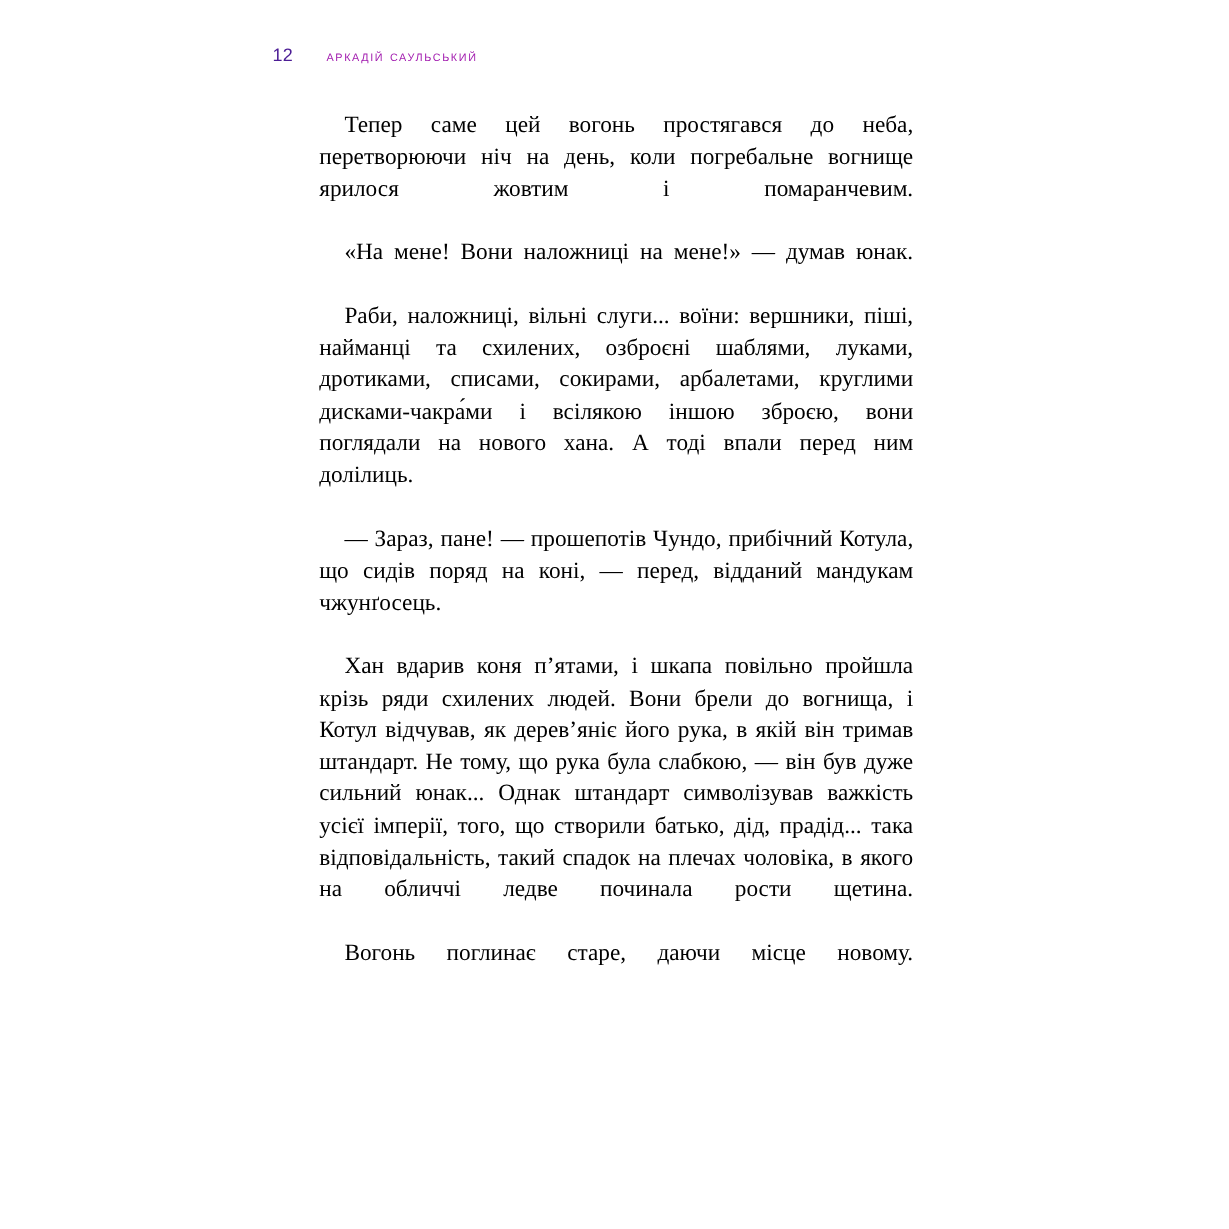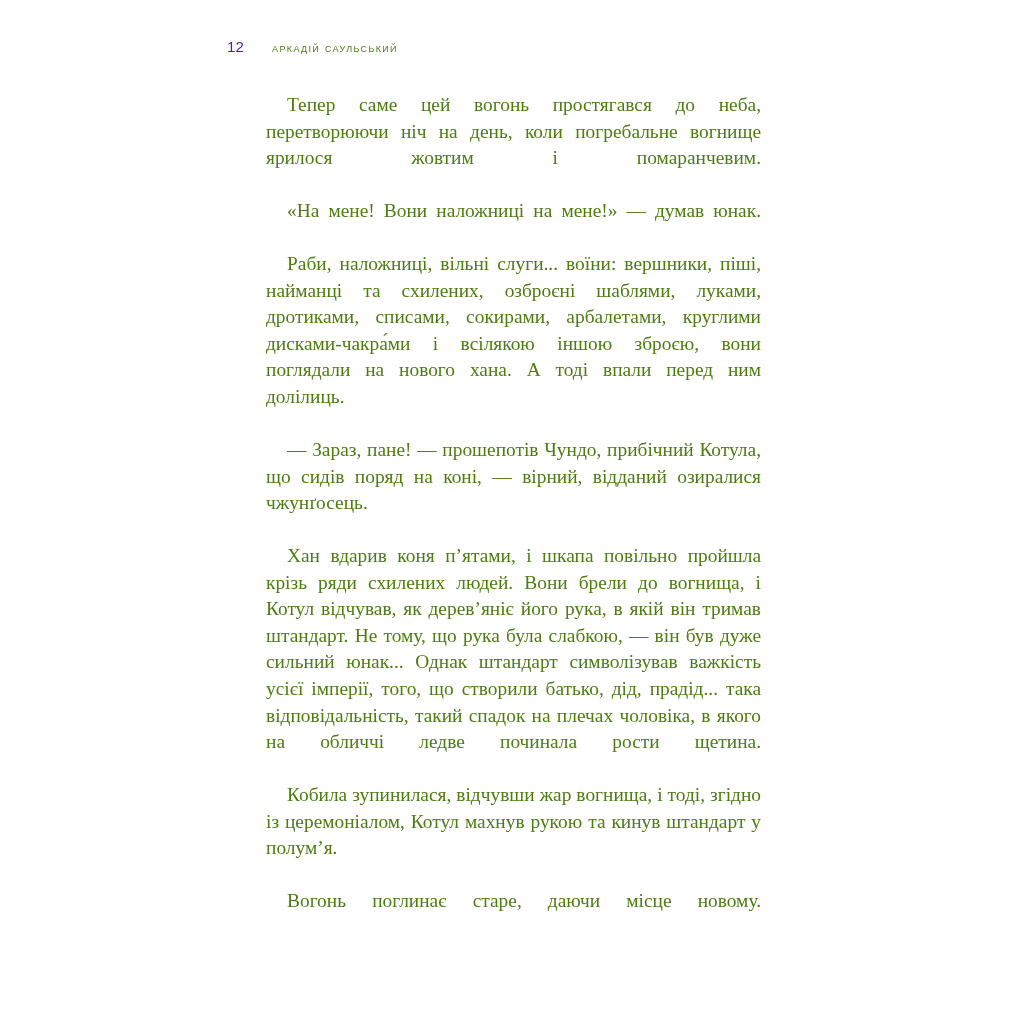--- a/index.html
+++ b/index.html
@@ -44,21 +44,21 @@
     font-weight: 400;
     color: #4c1d95;
   }
   .head-author {
     margin-left: 28px;
     font-size: 12.2px;
     line-height: 18px;
     letter-spacing: 1.35px;
     font-variant: small-caps;
     text-transform: lowercase;
-    color: #4d7c0f;
+    color: #a21caf;
     font-weight: 400;
     white-space: nowrap;
   }
   .head-author::first-letter { font-size: 12.2px; }
 
   
   .textblock {
     position: absolute;
     left: 266px;
     top: 92px;
@@ -67,21 +67,21 @@
 
   .textblock p {
     margin: 0;
     font-size: 19.4px;
     line-height: 26.55px;
     text-align: justify;
     text-justify: inter-word;
     text-indent: 21px;
     hyphens: manual;
     word-spacing: 0.1px;
-    color: #4d7c0f;
+    color: #000000;
   }
 
   
   .textblock p::after {
     content: "";
     display: inline-block;
     width: 100%;
   }
 </style>
 </head>
@@ -91,20 +91,19 @@
 
   <div class="running-head">
     <span class="folio">12</span>
     <span class="head-author">Аркадій Саульський</span>
   </div>
 
   <div class="textblock">
     <p>Тепер саме цей вогонь простягався до неба, перетворюючи ніч на день, коли погребальне вогнище ярилося жовтим і помаранчевим.</p>
     <p>«На мене! Вони наложниці на мене!» — думав юнак.</p>
     <p>Раби, наложниці, вільні слуги... воїни: вершники, піші, найманці та схилених, озброєні шаблями, луками, дротиками, списами, сокирами, арбалетами, круглими дисками-чакра́ми і всілякою іншою зброєю, вони поглядали на нового хана. А тоді впали перед ним долілиць.</p>
-    <p>— Зараз, пане! — прошепотів Чундо, прибічний Котула, що сидів поряд на коні, — вірний, відданий озиралися чжунґосець.</p>
+    <p>— Зараз, пане! — прошепотів Чундо, прибічний Котула, що сидів поряд на коні, — перед, відданий мандукам чжунґосець.</p>
     <p>Хан вдарив коня п’ятами, і шкапа повільно пройшла крізь ряди схилених людей. Вони брели до вогнища, і Котул відчував, як дерев’яніє його рука, в якій він тримав штандарт. Не тому, що рука була слабкою, — він був дуже сильний юнак... Однак штандарт символізував важкість усієї імперії, того, що створили батько, дід, прадід... така відповідальність, такий спадок на плечах чоловіка, в якого на обличчі ледве починала рости щетина.</p>
-    <p>Кобила зупинилася, відчувши жар вогнища, і тоді, згідно із церемоніалом, Котул махнув рукою та кинув штандарт у полум’я.</p>
     <p>Вогонь поглинає старе, даючи місце новому.</p>
 
   </div>
 
 </div>
 
 </body></html>

